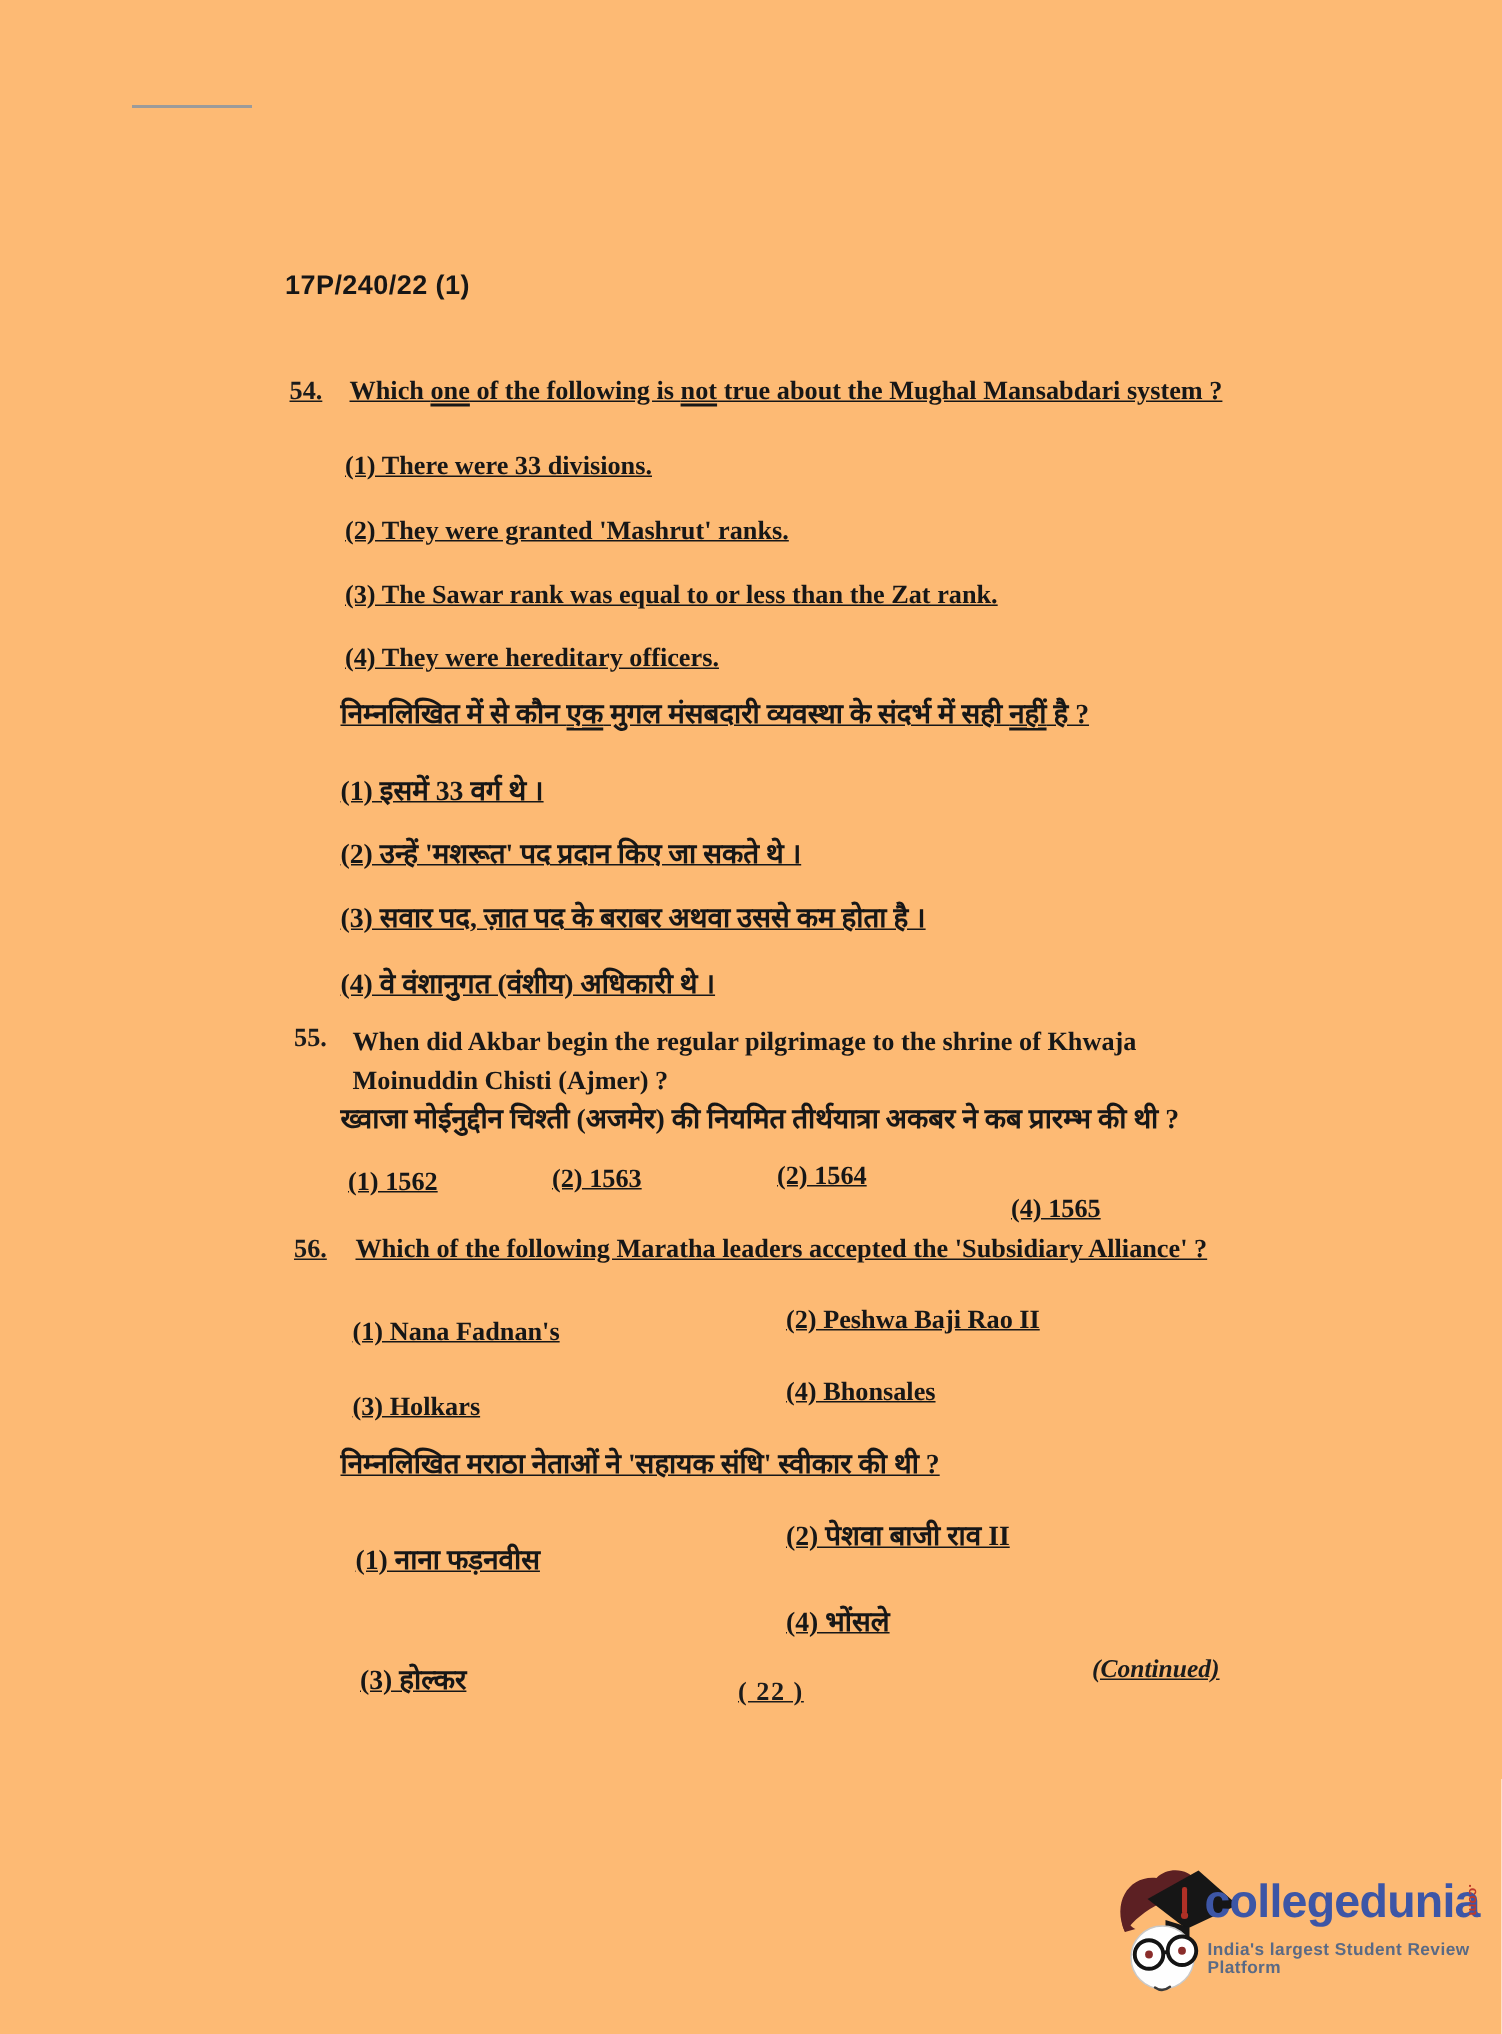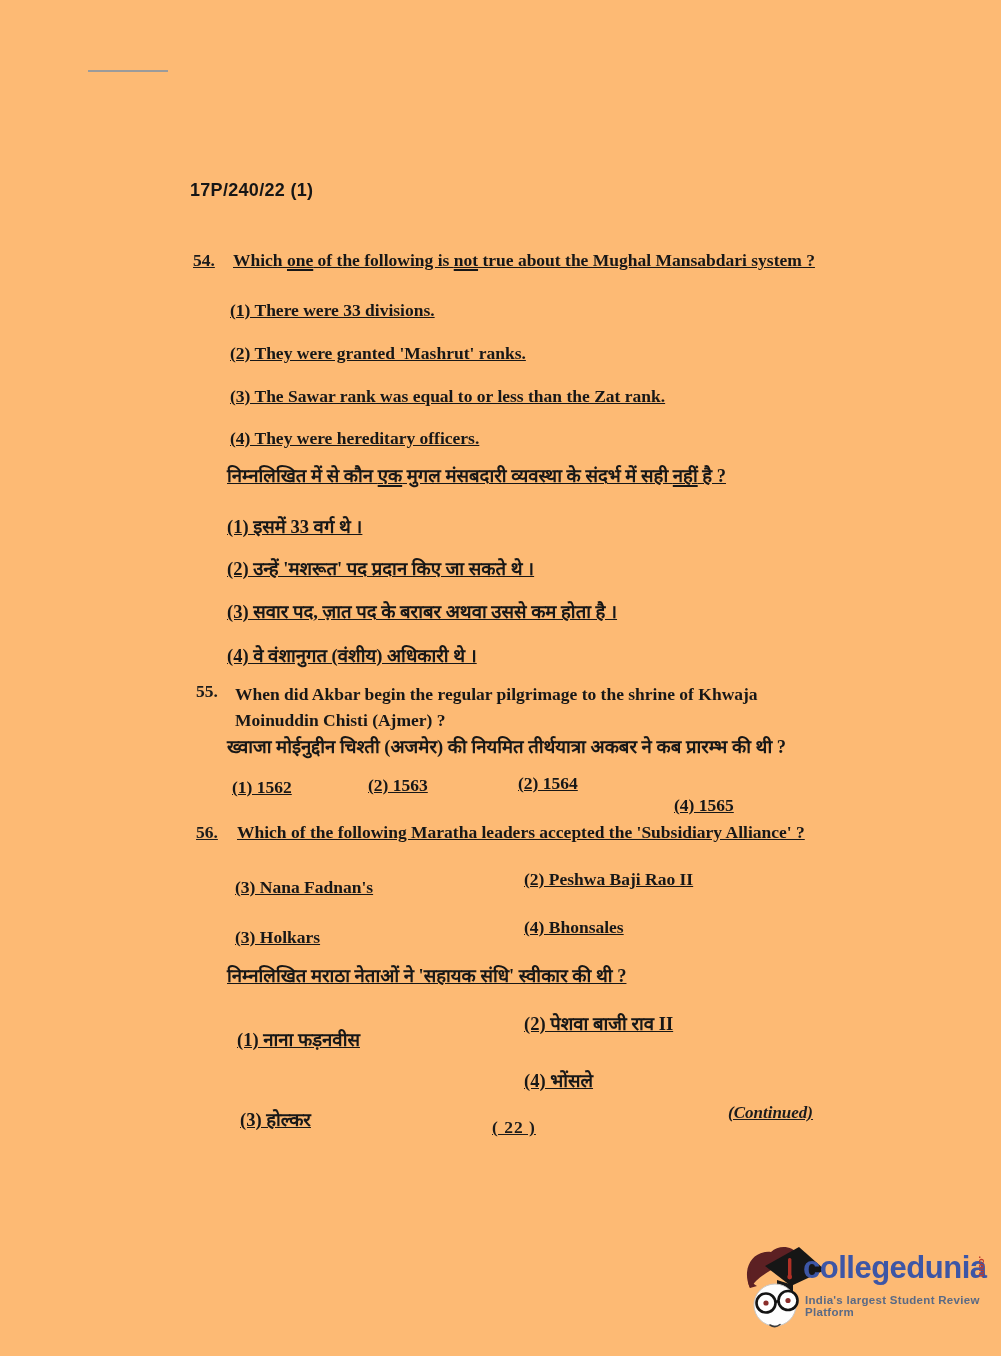--- a/index.html
+++ b/index.html
@@ -86,21 +86,21 @@
   </div>
 
   <div class="abs en" style="left:232px; top:777px;">(1) 1562</div>
   <div class="abs en" style="left:368px; top:775px;">(2) 1563</div>
   <div class="abs en" style="left:518px; top:773px;">(2) 1564</div>
   <div class="abs en" style="left:674px; top:771px;margin-top:24px;">(4) 1565</div>
 
   <div class="abs qnum" style="left:196px; top:822px;">56.</div>
   <div class="abs en" style="left:237px; top:822px;">Which of the following Maratha leaders accepted the 'Subsidiary Alliance' ?</div>
 
-  <div class="abs en" style="left:235px; top:877px;">(3) Nana Fadnan's</div>
+  <div class="abs en" style="left:235px; top:877px;">(1) Nana Fadnan's</div>
   <div class="abs en" style="left:524px; top:869px;">(2) Peshwa Baji Rao II</div>
   <div class="abs en" style="left:235px; top:927px;">(3) Holkars</div>
   <div class="abs en" style="left:524px; top:917px;">(4) Bhonsales</div>
 
   <div class="abs hi" style="left:227px; top:962px;">निम्नलिखित मराठा नेताओं ने 'सहायक संधि' स्वीकार की थी ?</div>
 
   <div class="abs hi" style="left:237px; top:1026px;">(1) नाना फड़नवीस</div>
   <div class="abs hi" style="left:524px; top:1010px;">(2) पेशवा बाजी राव II</div>
   <div class="abs hi" style="left:240px; top:1080px;margin-top:26px;">(3) होल्कर</div>
   <div class="abs hi" style="left:524px; top:1067px;text-align:center;">(4) भोंसले</div>

